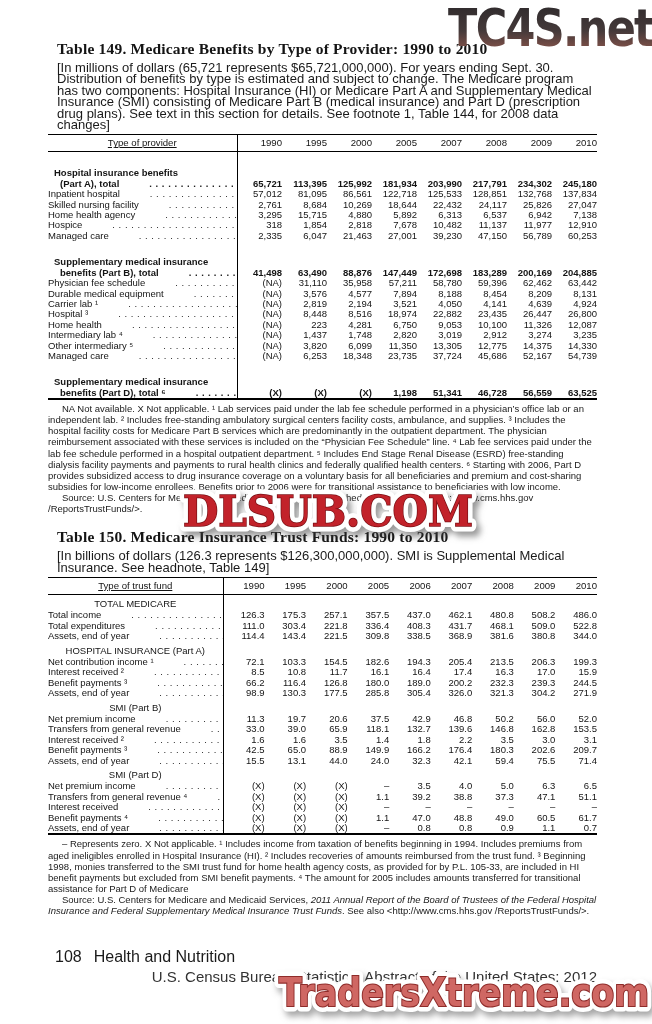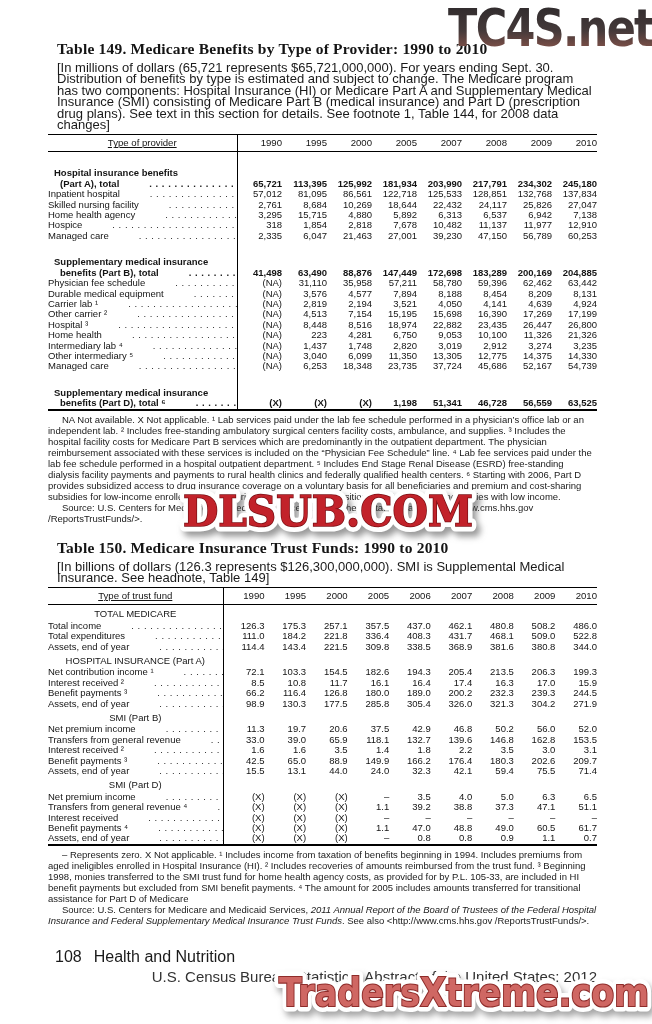--- a/index.html
+++ b/index.html
@@ -296,36 +296,20 @@
           <td class="num">2,194</td>
           <td class="num">3,521</td>
           <td class="num">4,050</td>
           <td class="num">4,141</td>
           <td class="num">4,639</td>
           <td class="num">4,924</td>
         </tr>
         <tr class="data">
           <td class="stub">
             <div class="flexline">
-              <span class="lbl">Other carrier ²</span>
-              <span class="dots"></span>
-            </div>
-          </td>
-          <td class="num">(NA)</td>
-          <td class="num">4,513</td>
-          <td class="num">7,154</td>
-          <td class="num">15,195</td>
-          <td class="num">15,698</td>
-          <td class="num">16,390</td>
-          <td class="num">17,269</td>
-          <td class="num">17,199</td>
-        </tr>
-        <tr class="data">
-          <td class="stub">
-            <div class="flexline">
               <span class="lbl">Hospital ³</span>
               <span class="dots"></span>
             </div>
           </td>
           <td class="num">(NA)</td>
           <td class="num">8,448</td>
           <td class="num">8,516</td>
           <td class="num">18,974</td>
           <td class="num">22,882</td>
           <td class="num">23,435</td>
@@ -339,21 +323,21 @@
               <span class="dots"></span>
             </div>
           </td>
           <td class="num">(NA)</td>
           <td class="num">223</td>
           <td class="num">4,281</td>
           <td class="num">6,750</td>
           <td class="num">9,053</td>
           <td class="num">10,100</td>
           <td class="num">11,326</td>
-          <td class="num">21,326</td>
+          <td class="num">12,087</td>
         </tr>
         <tr class="data">
           <td class="stub">
             <div class="flexline">
               <span class="lbl">Intermediary lab ⁴</span>
               <span class="dots"></span>
             </div>
           </td>
           <td class="num">(NA)</td>
           <td class="num">1,437</td>
@@ -365,21 +349,21 @@
           <td class="num">3,235</td>
         </tr>
         <tr class="data">
           <td class="stub">
             <div class="flexline">
               <span class="lbl">Other intermediary ⁵</span>
               <span class="dots"></span>
             </div>
           </td>
           <td class="num">(NA)</td>
-          <td class="num">3,040</td>
+          <td class="num">3,820</td>
           <td class="num">6,099</td>
           <td class="num">11,350</td>
           <td class="num">13,305</td>
           <td class="num">12,775</td>
           <td class="num">14,375</td>
           <td class="num">14,330</td>
         </tr>
         <tr class="data">
           <td class="stub">
             <div class="flexline">
@@ -474,21 +458,21 @@
           <td class="num">486.0</td>
         </tr>
         <tr class="data">
           <td class="stub">
             <div class="flexline">
               <span class="lbl">Total expenditures</span>
               <span class="dots"></span>
             </div>
           </td>
           <td class="num">111.0</td>
-          <td class="num">184.2</td>
+          <td class="num">303.4</td>
           <td class="num">221.8</td>
           <td class="num">336.4</td>
           <td class="num">408.3</td>
           <td class="num">431.7</td>
           <td class="num">468.1</td>
           <td class="num">509.0</td>
           <td class="num">522.8</td>
         </tr>
         <tr class="data">
           <td class="stub">

